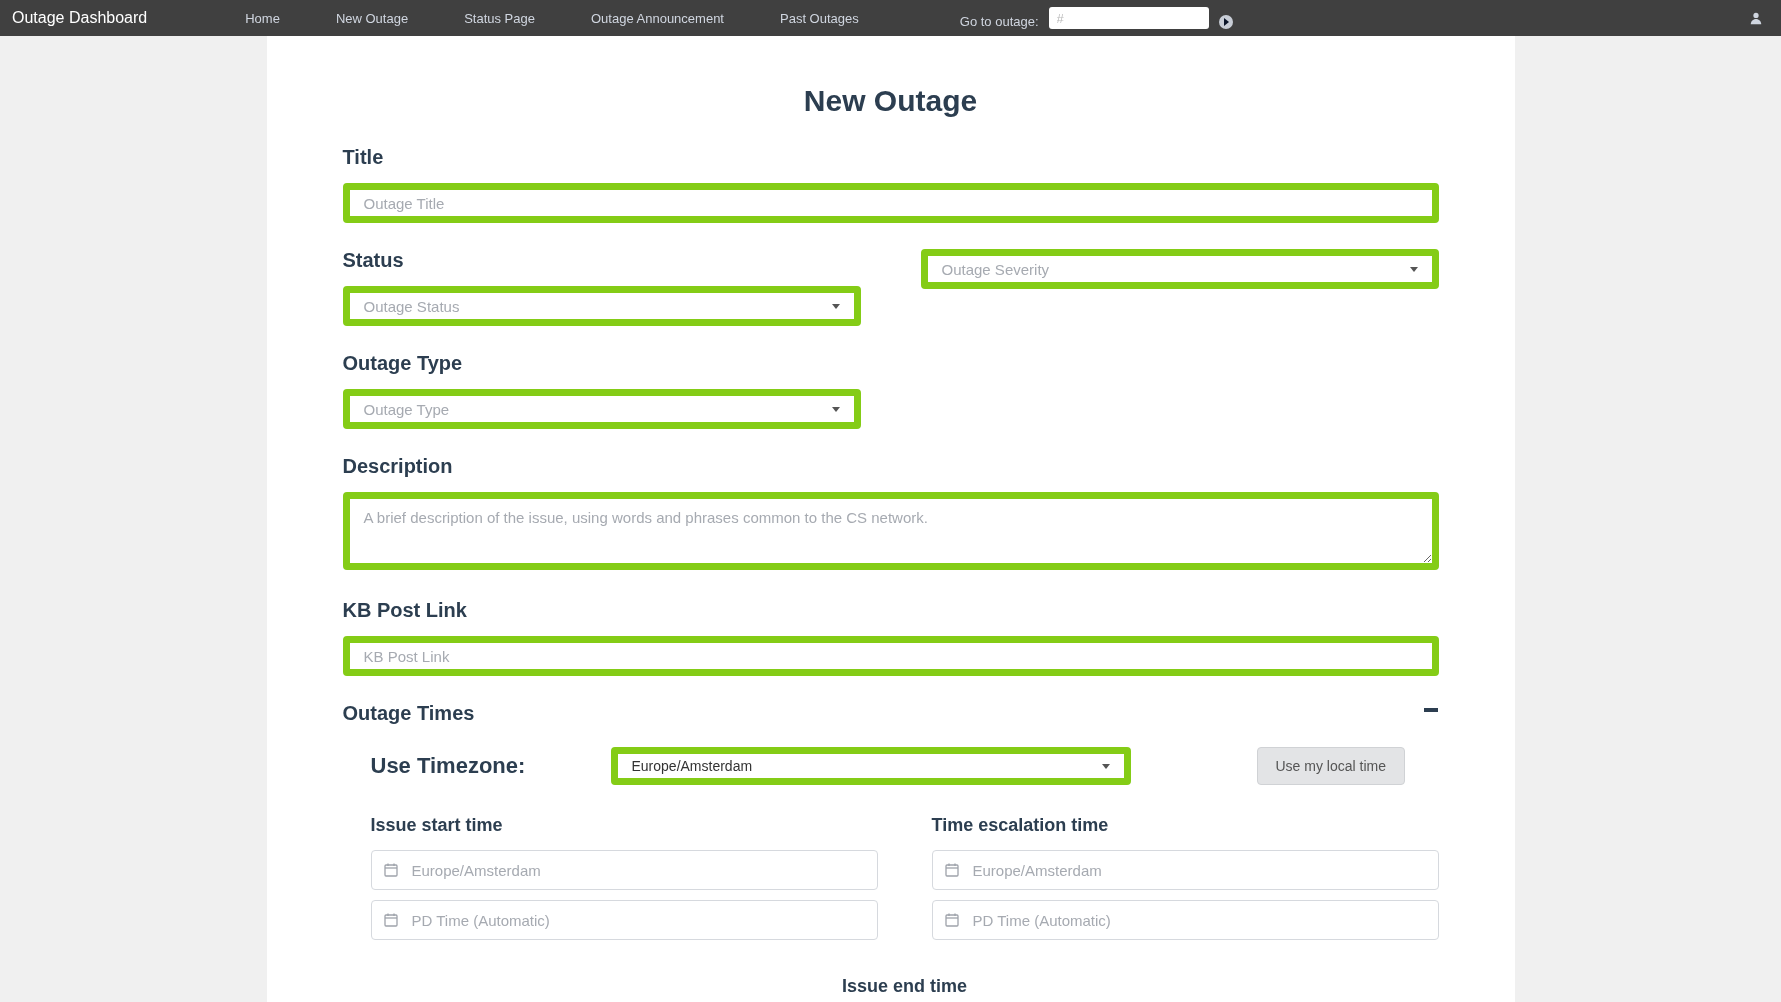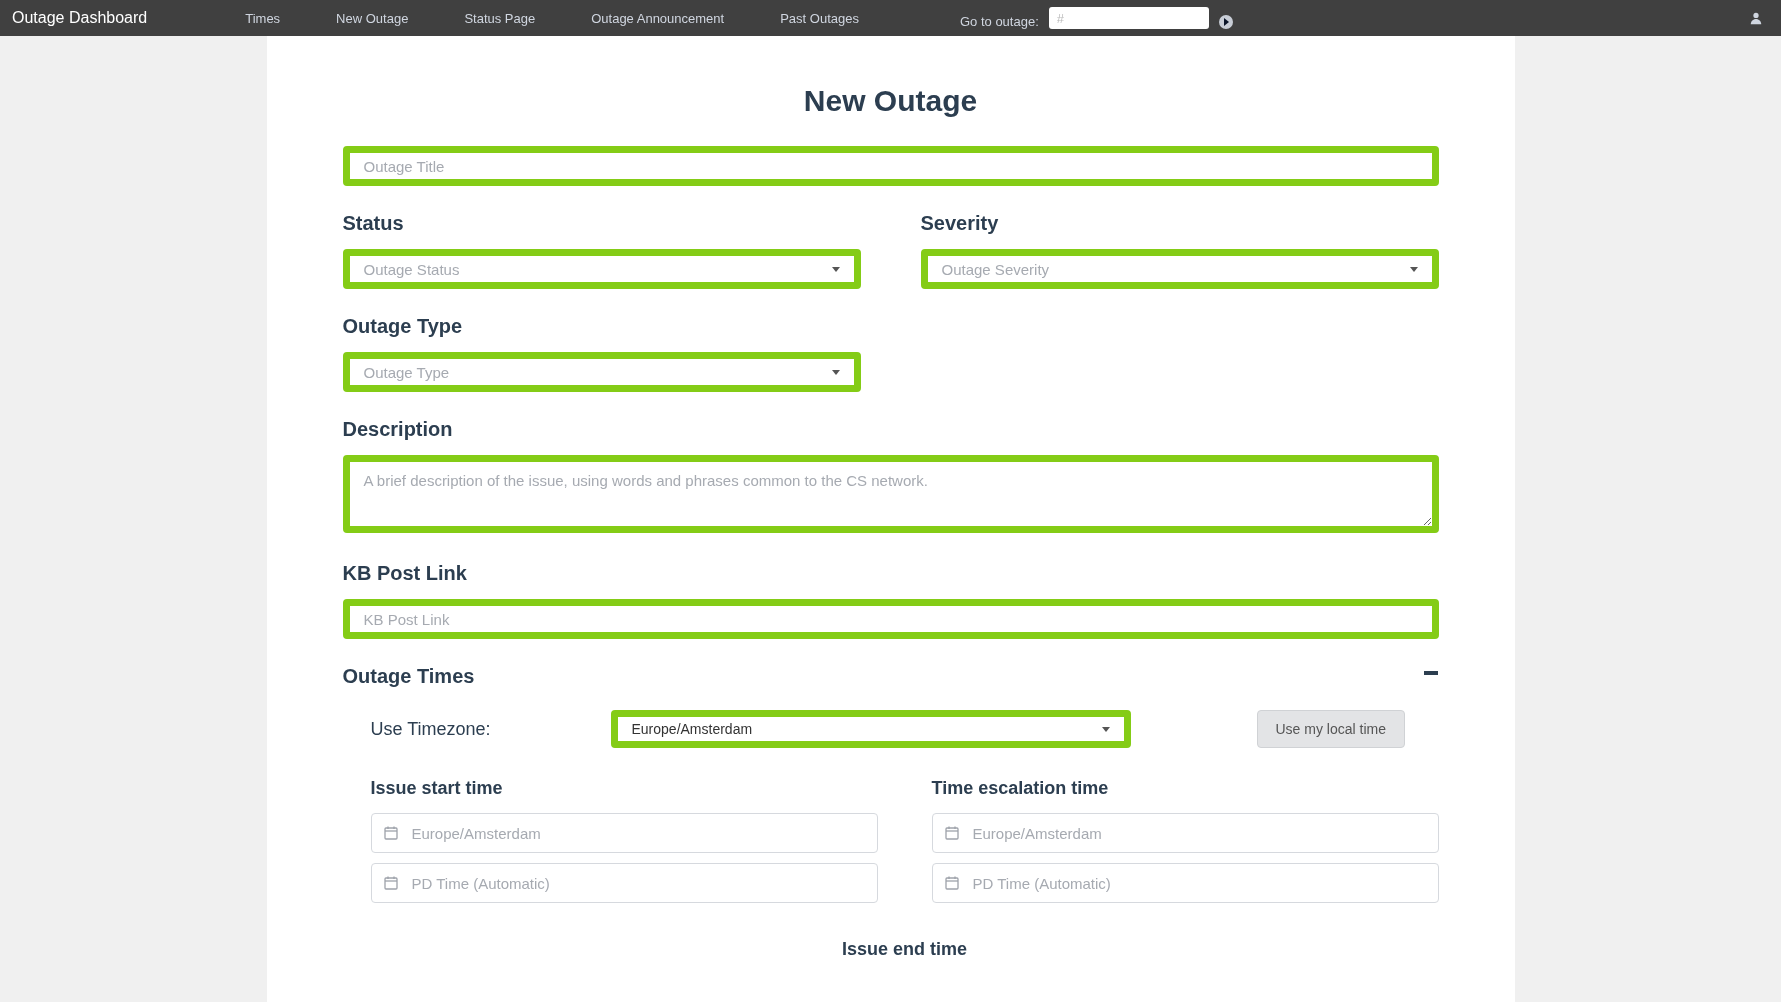--- a/index.html
+++ b/index.html
@@ -95,21 +95,21 @@
     .section-header {
       display:flex; align-items:flex-start; justify-content:space-between;
       margin-bottom: 22px; margin-top: 8px;
     }
     .section-header .field-label { margin-bottom:0; }
     .collapse-btn { font-size: 22px; font-weight:900; color:#2c3e50; cursor:pointer; line-height:1; }
 
     .indent { padding-left: 28px; }
 
     .tz-row { display:flex; align-items:center; gap: 0; margin-bottom: 30px; }
-    .tz-label { font-size: 18px; font-weight:400; width: 240px; }
+    .tz-label { font-size: 22px; font-weight:700; width: 240px; }
     .tz-select-wrap { width: 520px; }
     .tz-select-wrap .select { height: 38px; font-size:14px; }
     .tz-value-text { color:#333; }
     .tz-btn {
       margin-left: 126px;
       background: #e3e4e6;
       border: 1px solid #d0d2d5;
       border-radius: 4px;
       height: 38px;
       padding: 0 18px;
@@ -137,21 +137,21 @@
     .center-time .field-label { font-size:18px; margin-bottom:0; }
 
     svg { display:block; }
   </style>
 </head>
 <body>
 
 <div class="navbar">
   <div class="brand">Outage Dashboard</div>
   <div class="nav-links">
-    <span class="nav-link">Times</span>
+    <span class="nav-link">Home</span>
     <span class="nav-link">New Outage</span>
     <span class="nav-link">Status Page</span>
     <span class="nav-link">Outage Announcement</span>
     <span class="nav-link">Past Outages</span>
   </div>
   <div class="goto-group">
     <span class="goto-label">Go to outage:</span>
     <input class="goto-input" placeholder="#" style="">
     <span class="go-circle">
       <svg width="8" height="8" viewBox="0 0 8 8">
@@ -165,33 +165,33 @@
         <circle cx="8" cy="5" r="3"></circle>
         <path d="M2 15c0-3.3 2.7-6 6-6s6 2.7 6 6z"></path>
       </svg>
   </span>
 </div>
 
 <div class="page">
   <h1 class="page-title">New Outage</h1>
 
   <div class="form-group">
+    <label class="field-label">Title</label>
     <input class="input" placeholder="Outage Title" style="">
   </div>
 
   <div class="row2">
     <div class="form-group half-select">
       <label class="field-label">Status</label>
       <div class="select">
         <span class="select-placeholder">Outage Status</span>
         <span class="caret"></span>
       </div>
     </div>
     <div class="form-group half-select">
-      <label class="field-label">Severity</label>
       <div class="select">
         <span class="select-placeholder">Outage Severity</span>
         <span class="caret"></span>
       </div>
     </div>
   </div>
 
   <div class="form-group half-select">
     <label class="field-label">Outage Type</label>
     <div class="select">

